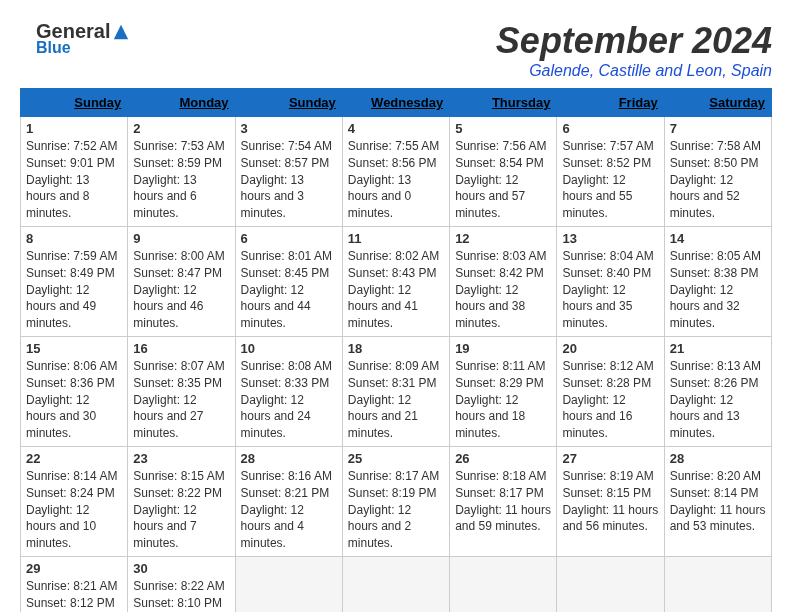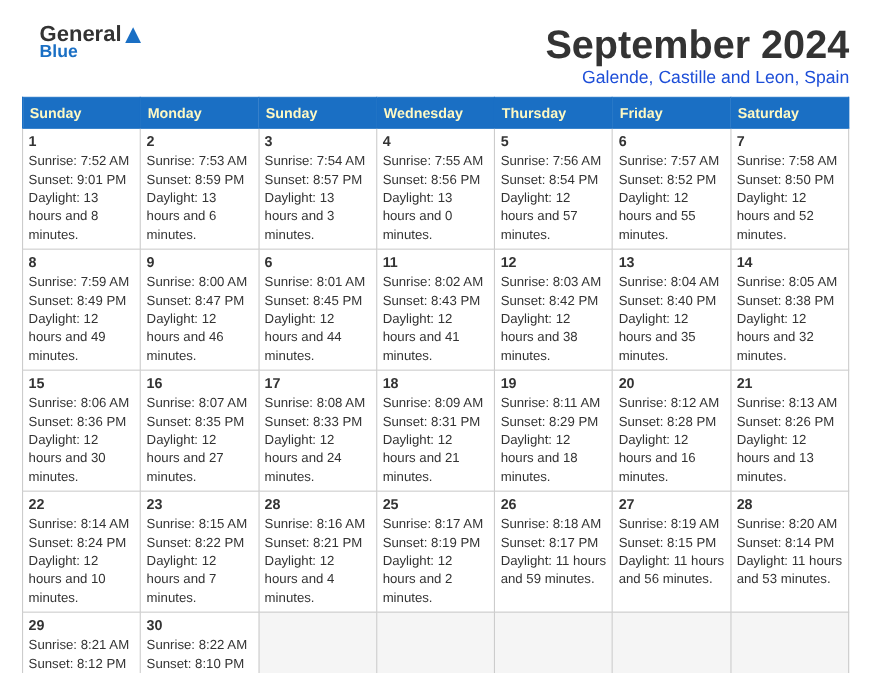--- a/index.html
+++ b/index.html
@@ -31,41 +31,43 @@
     }
     .logo-general { color: #333; }
     .logo-blue { color: #1a6fc4; }
     .logo-icon {
       width: 18px;
       height: 18px;
       margin-left: 2px;
     }
     .title-block {
       text-align: right;
+      font-style: italic;
     }
     .month-title {
       font-size: 36px;
       font-weight: bold;
       color: #333;
     }
     .location {
       font-size: 16px;
       color: #1d4ed8;
     }
     .calendar {
       width: 100%;
       border-collapse: collapse;
     }
     .calendar th {
       background: #1a6fc4;
-      color: #fef9c3;
-      text-align: left;
+      color: #000000;
+      text-align: right;
       padding: 6px 6px;
       font-size: 13px;
       border: 1px solid #1a6fc4;
+      text-decoration: underline;
     }
     .calendar td {
       border: 1px solid #ccc;
       vertical-align: top;
       padding: 4px 5px;
       width: calc(100% / 7);
       min-height: 70px;
       font-size: 10.5px;
       color: #333;
       background: #fff;
@@ -180,21 +182,21 @@
       <tr>
         <td>
           <span class="day-number">15</span>
           <div class="day-info">Sunrise: 8:06 AM<br>Sunset: 8:36 PM<br>Daylight: 12 hours and 30 minutes.</div>
         </td>
         <td>
           <span class="day-number">16</span>
           <div class="day-info">Sunrise: 8:07 AM<br>Sunset: 8:35 PM<br>Daylight: 12 hours and 27 minutes.</div>
         </td>
         <td>
-          <span class="day-number">17</span>
+          <span class="day-number">10</span>
           <div class="day-info">Sunrise: 8:08 AM<br>Sunset: 8:33 PM<br>Daylight: 12 hours and 24 minutes.</div>
         </td>
         <td>
           <span class="day-number">18</span>
           <div class="day-info">Sunrise: 8:09 AM<br>Sunset: 8:31 PM<br>Daylight: 12 hours and 21 minutes.</div>
         </td>
         <td>
           <span class="day-number">19</span>
           <div class="day-info">Sunrise: 8:11 AM<br>Sunset: 8:29 PM<br>Daylight: 12 hours and 18 minutes.</div>
         </td>

